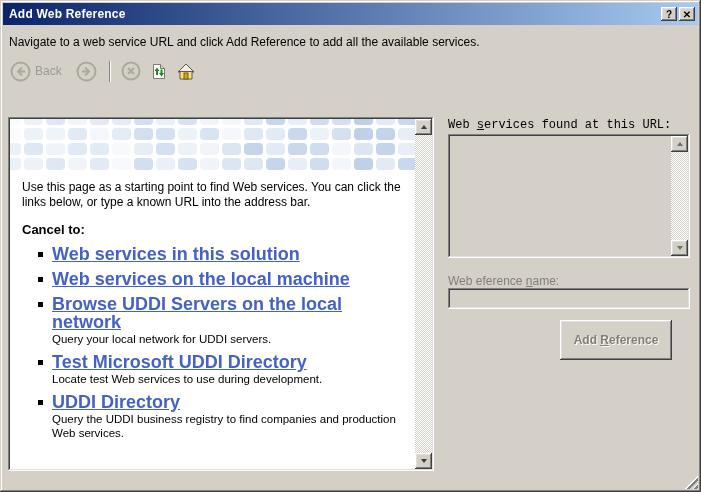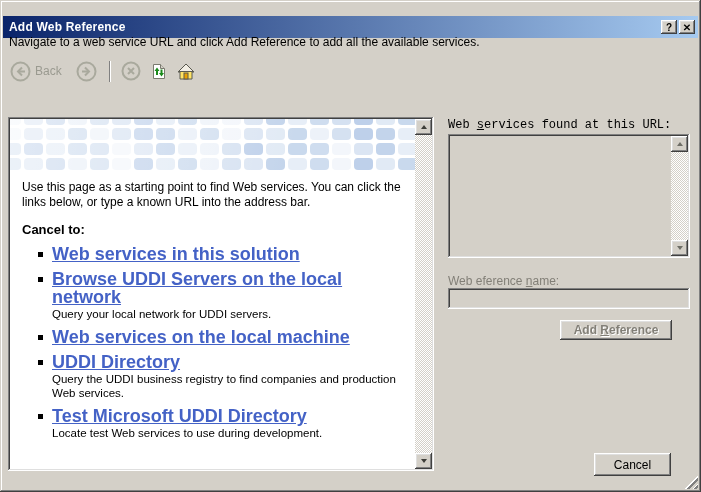--- a/index.html
+++ b/index.html
@@ -22,21 +22,21 @@
                 inset -2px -2px #dfdfdf, inset 2px 2px #404040;
   }
   .hatch {
     background-color:#fff;
     background-image: conic-gradient(#d4d0c8 25%, #fff 0 50%, #d4d0c8 0 75%, #fff 0);
     background-size:2px 2px;
   }
 
   
   .titlebar {
-    position:absolute; left:3px; top:16px; right:3px; height:22px;
+    position:absolute; left:3px; top:3px; right:3px; height:22px;
     background:linear-gradient(to right, var(--titlebar-gradient-start,#0a246a), var(--titlebar-gradient-end,#a6caf0));
     display:flex; align-items:center; padding:0 3px 0 6px;
   }
   .titlebar .title { color:#fff; font-weight:bold; font-size:12px; letter-spacing:.2px; }
   .tb-buttons { margin-left:auto; display:flex; gap:2px; }
   .tb-btn {
     width:16px; height:14px; display:flex; align-items:center; justify-content:center;
     font-size:10px; font-weight:bold; color:#000; cursor:default;
   }
 
@@ -106,21 +106,21 @@
 
   .disabled-label { color:#827f77; }
   .name-label { position:absolute; left:448px; top:274px; }
   .name-field { position:absolute; left:448px; top:288px; width:242px; height:21px; background:#d4d0c8; }
   .name-field input {
     position:absolute; left:4px; top:3px; right:4px; bottom:3px;
     border:none; outline:none; background:transparent; font:12px "Liberation Sans",sans-serif;
   }
 
   .btn { display:flex; align-items:center; justify-content:center; font-size:12px; cursor:default; }
-  .add-btn { position:absolute; left:560px; top:320px; width:112px; height:20px; font-weight:bold; color:#827f77; text-shadow:1px 1px 0 #fff; }
+  .add-btn { position:absolute; left:560px; top:320px; width:112px; height:40px; font-weight:bold; color:#827f77; text-shadow:1px 1px 0 #fff; }
   .cancel-btn { position:absolute; left:594px; top:453px; width:77px; height:23px; }
 
   .resize-grip {
     position:absolute; right:3px; bottom:3px; width:15px; height:15px;
     background:repeating-linear-gradient(135deg, rgba(0,0,0,0) 0 2px, #fff 2px 3px, #808080 3px 5px);
     clip-path:polygon(100% 0, 100% 100%, 0 100%);
   }
 </style>
 </head>
 <body>
@@ -273,43 +273,43 @@
             <li class="link-item">
               <span class="bullet"></span>
               <div>
                 <a class="weblink">Web services in this solution</a>
                 
               </div>
             </li>
             <li class="link-item">
               <span class="bullet"></span>
               <div>
+                <a class="weblink">Web services on the local machine</a>
+                
+              </div>
+            </li>
+            <li class="link-item">
+              <span class="bullet"></span>
+              <div>
                 <a class="weblink">Browse UDDI Servers on the local network</a>
                 <div class="desc">Query your local network for UDDI servers.</div>
               </div>
             </li>
             <li class="link-item">
               <span class="bullet"></span>
               <div>
-                <a class="weblink">Web services on the local machine</a>
-                
+                <a class="weblink">Test Microsoft UDDI Directory</a>
+                <div class="desc">Locate test Web services to use during development.</div>
               </div>
             </li>
             <li class="link-item">
               <span class="bullet"></span>
               <div>
                 <a class="weblink">UDDI Directory</a>
                 <div class="desc">Query the UDDI business registry to find companies and production Web services.</div>
-              </div>
-            </li>
-            <li class="link-item">
-              <span class="bullet"></span>
-              <div>
-                <a class="weblink">Test Microsoft UDDI Directory</a>
-                <div class="desc">Locate test Web services to use during development.</div>
               </div>
             </li>
           </ul>
         </div>
       </div>
       <div class="vscroll">
         <div class="scroll-btn raised">
           <span class="tri-up-s"></span>
         </div>
         <div class="scroll-track hatch"></div>
@@ -339,18 +339,15 @@
   <div class="name-label disabled-label"><span>Web eference </span><span class="accel">n</span><span>ame:</span></div>
 
   <div class="name-field sunken">
     <input type="text" disabled="" value="" style="">
   </div>
 
   <div class="btn raised add-btn">
       <span><span>Add </span><span class="accel">R</span><span>eference</span></span>
     </div>
 
-  <div class="btn raised cancel-btn">
-      <span>Cancel</span>
-    </div>
 
   <div class="resize-grip"></div>
 </div>
 
 </body></html>

